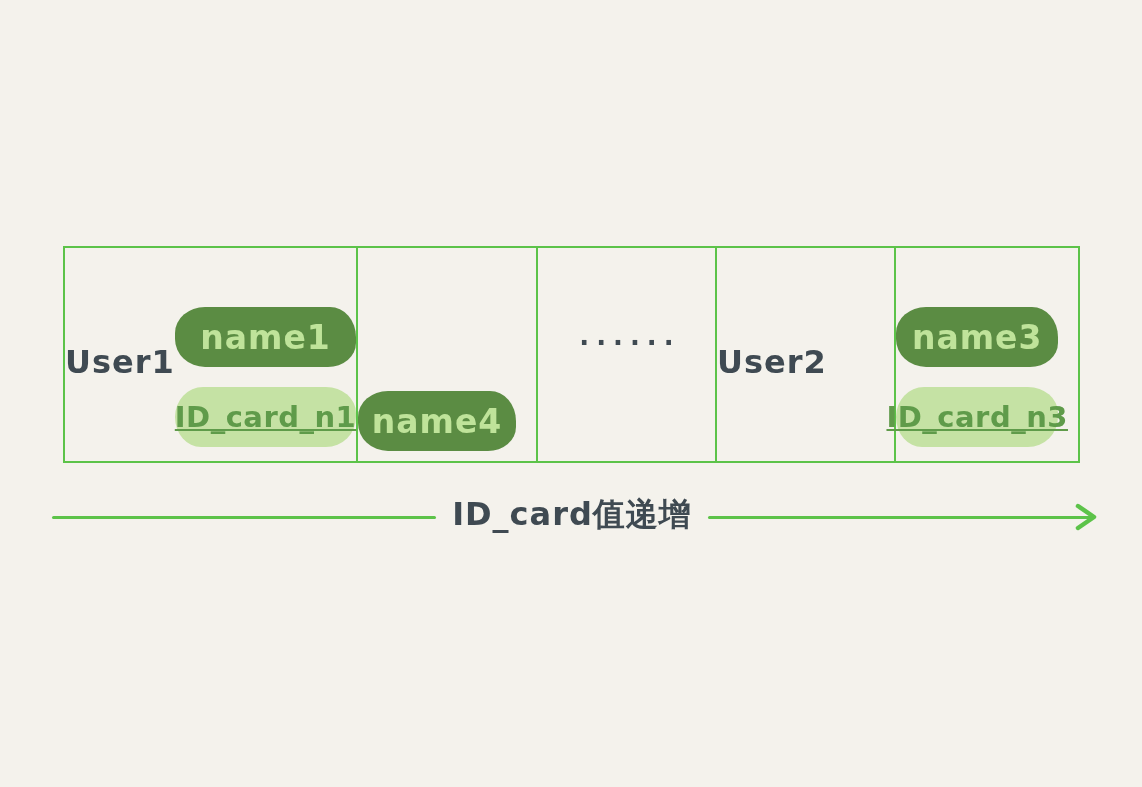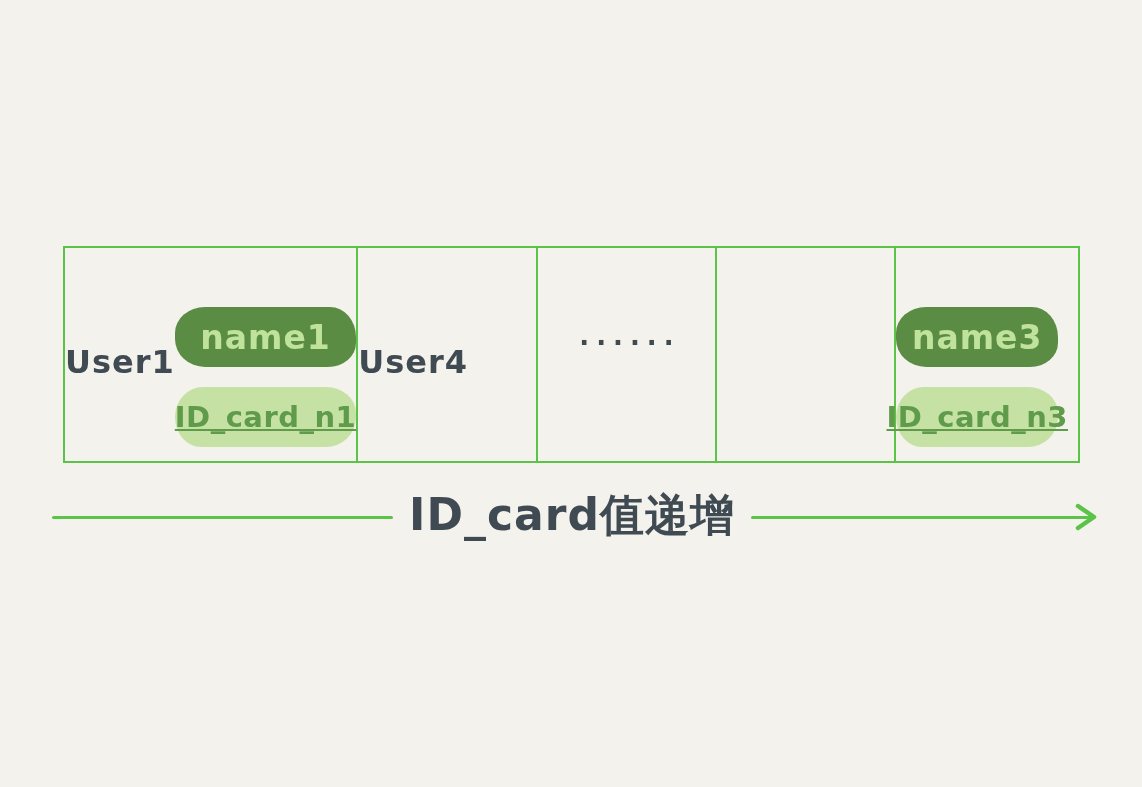--- a/index.html
+++ b/index.html
@@ -102,21 +102,21 @@
   }
   .axis-line{
     flex:1 1 0;
     height:3px;
     background:var(--line-green);
     border-radius:2px;
   }
   .axis-line-left{margin-right:16px;}
   .axis-line-right{margin-left:16px;position:relative;}
   .axis-label{
-    font-size:44px;
+    font-size:32px;
     font-weight:700;
     color:var(--ink);
     letter-spacing:1px;
     white-space:nowrap;
     transform:translateY(-2px);
   }
   .arrowhead{
     position:absolute;
     right:-6px; top:50%;
     transform:translateY(-50%);
@@ -137,30 +137,33 @@
         <div class="pill pill-name">
           <span>name1</span>
         </div>
         <div class="pill pill-id">
           <span>ID_card_n1</span>
         </div>
       </div>
     </div>
 
     <div class="cell">
-      <div class="cell-title">User4</div>
       <div class="pill-stack">
+        <div class="pill pill-name">
+          <span>name4</span>
+        </div>
       </div>
     </div>
 
     <div class="cell ellipsis-cell">
       <div class="ellipsis-dots">······</div>
     </div>
 
     <div class="cell">
+      <div class="cell-title">User2</div>
       <div class="pill-stack">
       </div>
     </div>
 
     <div class="cell">
       <div class="pill-stack">
         <div class="pill pill-name">
           <span>name3</span>
         </div>
         <div class="pill pill-id">

